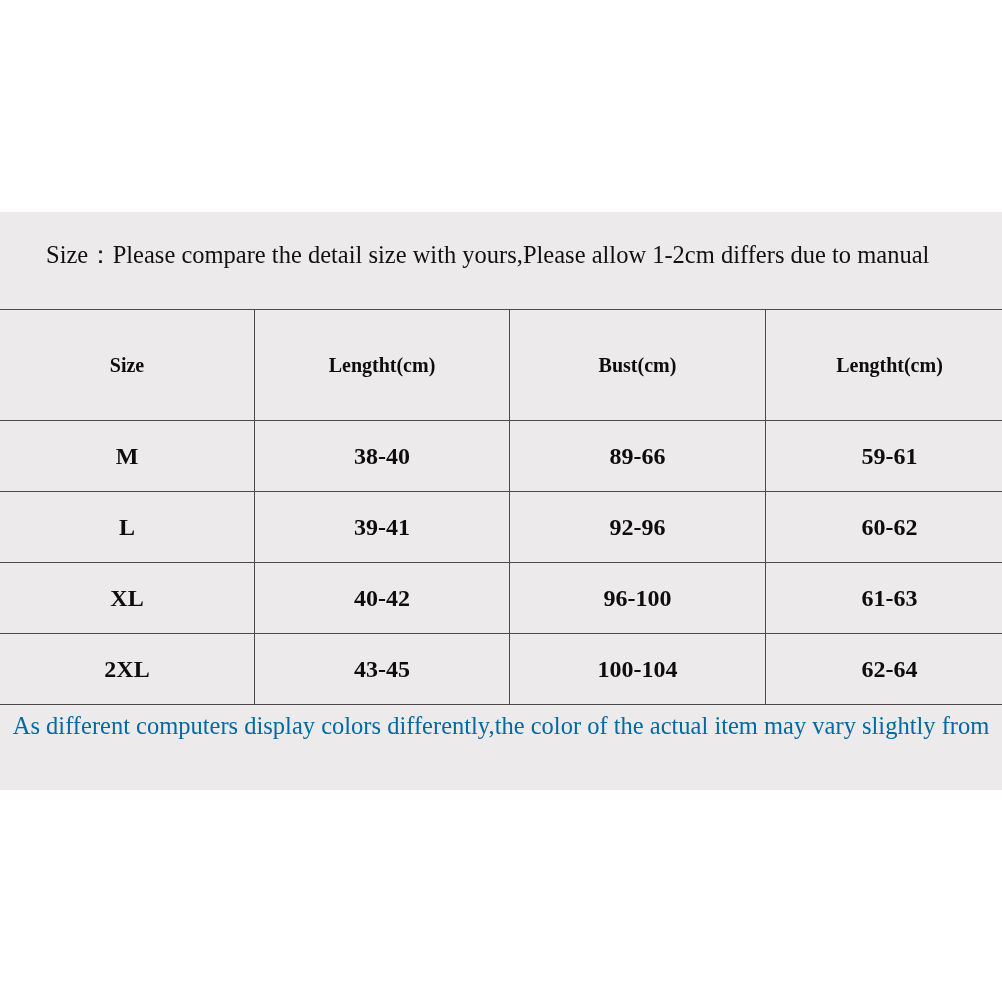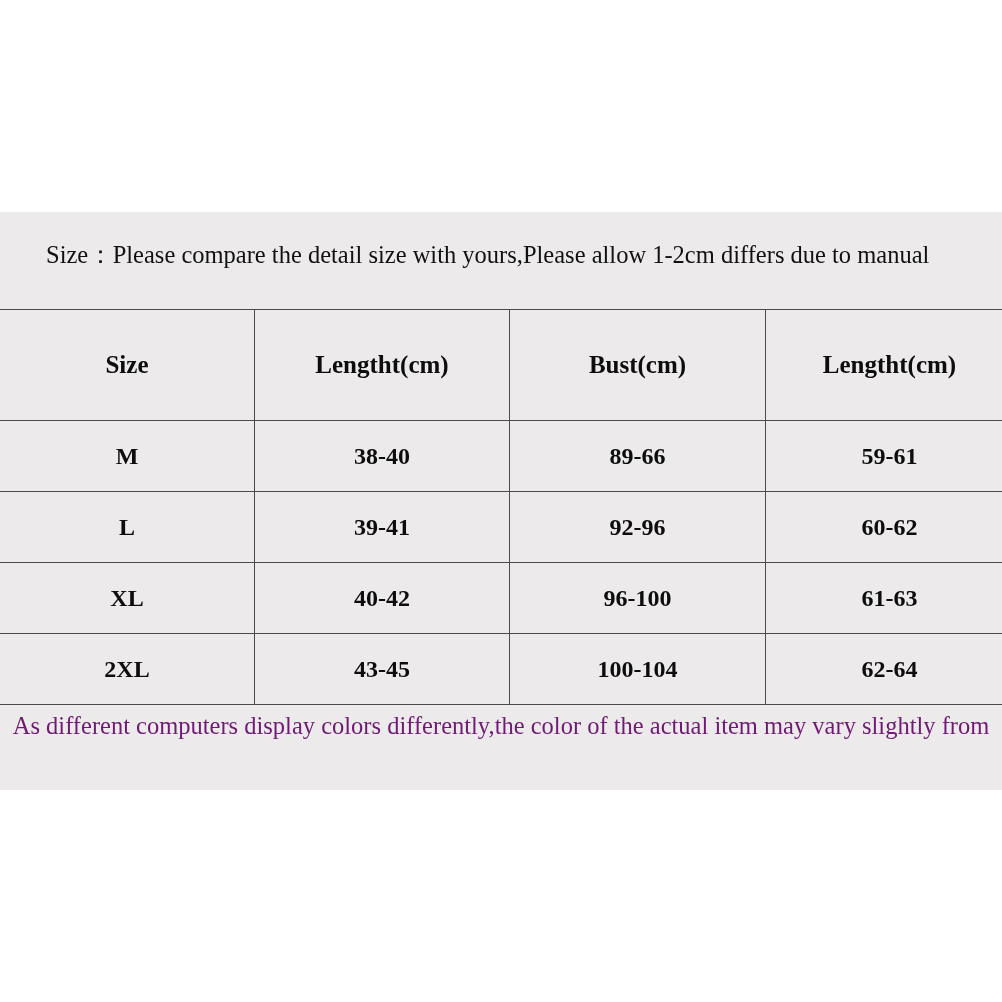--- a/index.html
+++ b/index.html
@@ -64,21 +64,21 @@
   table.size-table td {
     border: 1.5px solid #4a4a4a;
     text-align: center;
     vertical-align: middle;
     font-weight: bold;
     font-size: 24px;
     color: #0d0d0d;
   }
   table.size-table tr.header-row td {
     height: 108px;
-    font-size: 25px;
+    font-size: 20px;
   }
   table.size-table tr.data-row td {
     height: 68px;
   }
   table.size-table td.c0 { width: 252px; }
   table.size-table td.c1 { width: 252px; }
   table.size-table td.c2 { width: 253px; text-align: center; }
   table.size-table td.c3 { width: 245px; }
   table.size-table td:first-child { border-left: none; }
   table.size-table td:last-child { border-right: none; }
@@ -86,21 +86,21 @@
   #footnote {
     position: absolute;
     left: 0;
     top: 487px;
     width: 1002px;
     box-sizing: border-box;
     padding: 10px 4px 0 4px;
     font-size: 24.5px;
     line-height: 1.4;
     text-align: center;
-    color: #701a75;
+    color: #0369a1;
   }
   #footnote .fline1 {
     display: block;
     white-space: nowrap;
   }
   #footnote .fline2 {
     display: block;
     white-space: nowrap;
   }
 </style>

